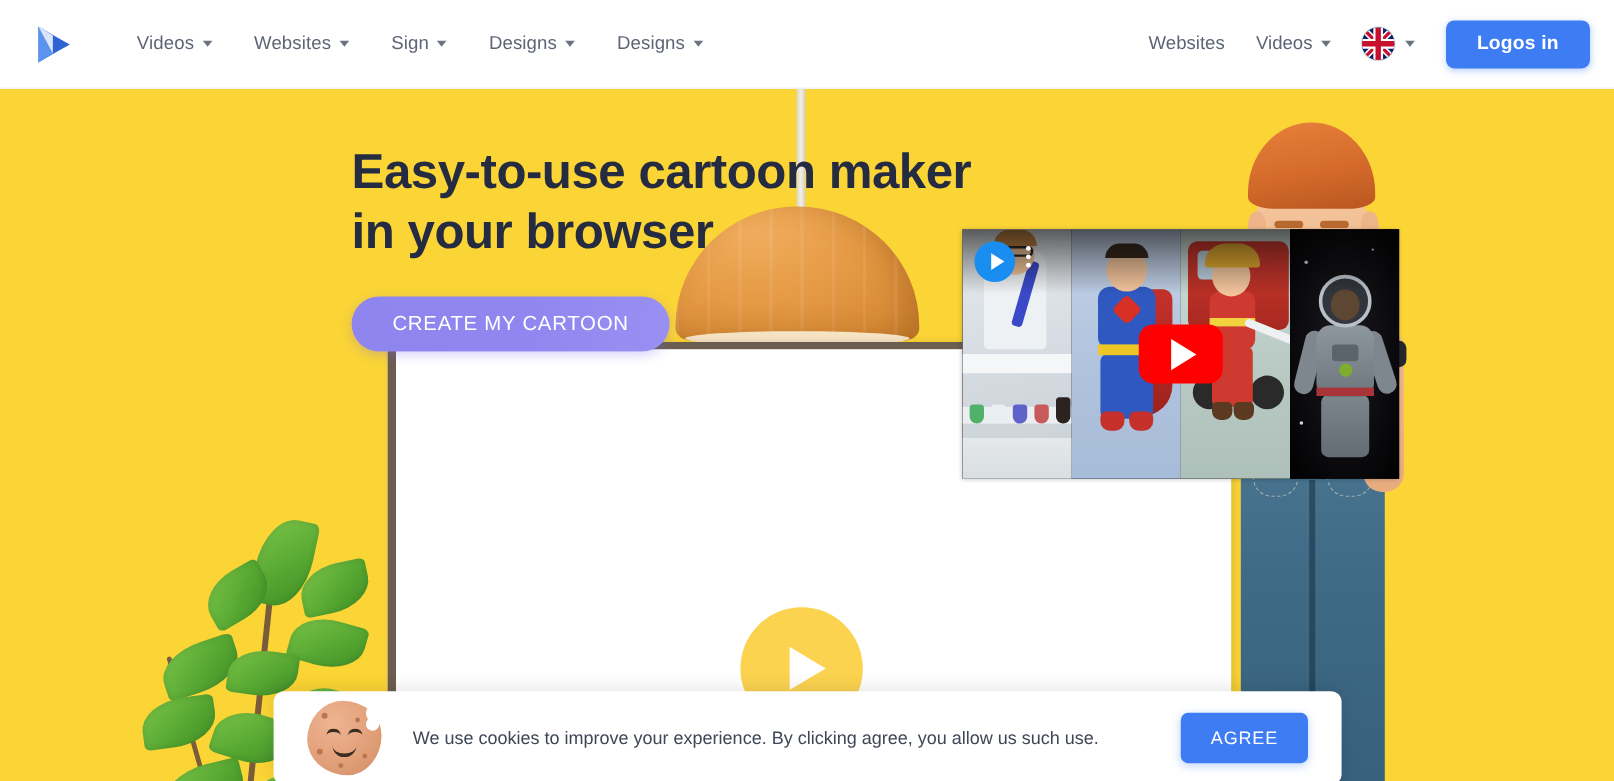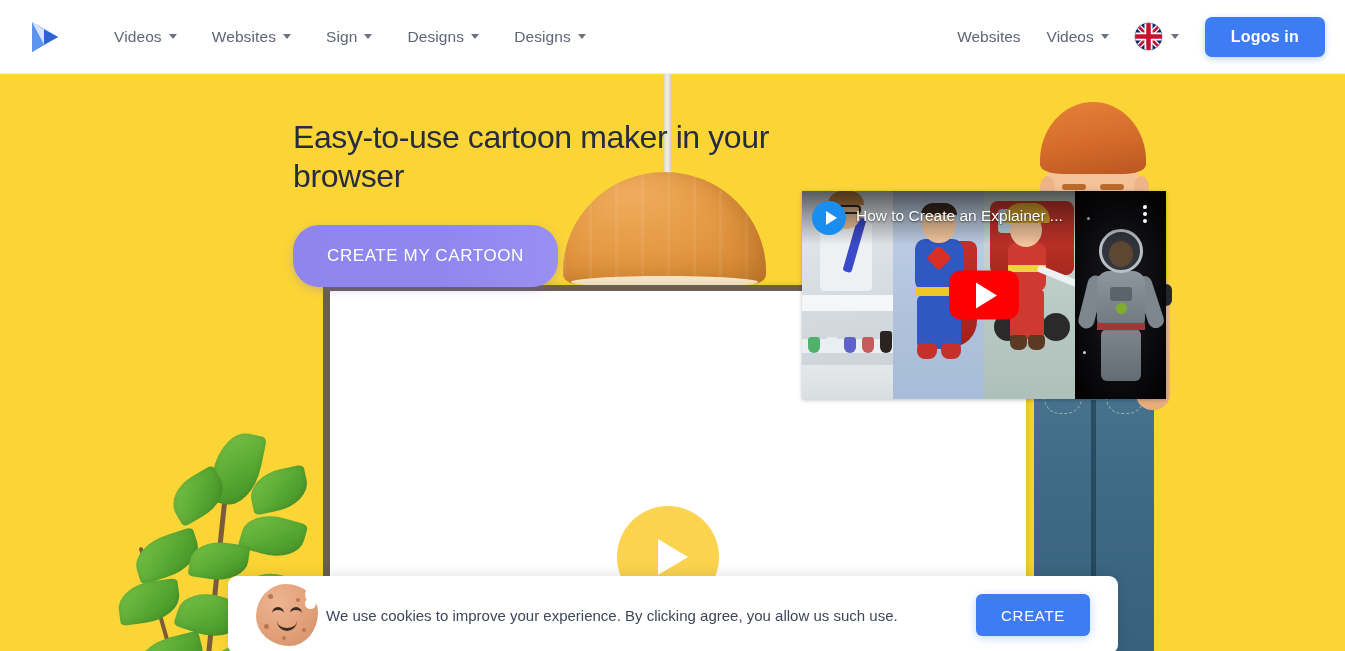--- a/index.html
+++ b/index.html
@@ -105,31 +105,31 @@
   .lamp-ribs{
     position:absolute; inset:0; border-radius:inherit; overflow:hidden;
     background:
       repeating-linear-gradient(90deg, rgba(255,255,255,.10) 0 3px, rgba(0,0,0,0) 3px 26px);
     opacity:.65;
   }
 
   
   .hero-copy { position: absolute; left: 293px; top: 44px; width: 520px; z-index: 12; }
   .hero-title {
-    font-size: 32px; line-height: 1.22; font-weight: normal;
+    font-size: 41px; line-height: 1.22; font-weight: bold;
     color: #252c41; letter-spacing: -.4px;
   }
   .hero-sub {
     margin-top: 20px; font-size: 15.5px; line-height: 1.58;
     color: #4b5264; max-width: 404px;
   }
   .cta {
     margin-top: 29px;
     display: inline-flex; align-items: center; justify-content: center;
-    height: 62px; padding: 0 34px;
+    height: 46px; padding: 0 34px;
     background: linear-gradient(100deg,#8e85ef 0%,#8f86f0 55%,#9a90f2 100%);
     color: #ffffff; font-size: 17px; letter-spacing: .6px;
     border: none; border-radius: 26px; cursor: pointer;
     box-shadow: 0 3px 10px rgba(120,105,230,.30);
   }
 
   
   .plant { position: absolute; left: 118px; top: 350px; width: 230px; height: 300px; z-index: 8; }
   .leaf { position: absolute; border-radius: 60% 10% 60% 10%;
           background: linear-gradient(140deg,#7ec64a 0%,#57a832 55%,#3f8c26 100%);
@@ -277,21 +277,21 @@
     position: absolute; inset: 0;
     background: radial-gradient(circle at 35% 30%, #eeb492 0%, #e2a079 55%, #cf8e68 100%);
     border-radius: 48% 52% 46% 54% / 52% 46% 54% 48%;
   }
   .cookie-bite { position:absolute; right:-4px; top:2px; width:17px; height:17px; background:#ffffff; border-radius:50%; }
   .cookie-bite2 { position:absolute; right:2px; top:14px; width:11px; height:11px; background:#ffffff; border-radius:50%; }
   .cookie-eye { position:absolute; top:23px; width:12px; height:10px; border-top:3px solid #3b2b22; border-radius:8px 8px 0 0; }
   .cookie-smile { position:absolute; left:21px; top:36px; width:20px; height:11px; border-bottom:3px solid #3b2b22; border-radius:0 0 12px 12px;}
   .chip { position:absolute; background:#b9774f; border-radius:50%; }
   .cookie-text {
-    margin-left: 8px; font-size: 15px; color: #3f4656; flex: 1 1 auto;
+    margin-left: 26px; font-size: 15px; color: #3f4656; flex: 1 1 auto;
   }
   .agree {
     margin-right: 28px; flex:0 0 auto;
     background: #3d7cf2; color: #fff;
     border: none; border-radius: 6px;
     height: 42px; padding: 0 25px;
     font-size: 15px; letter-spacing: .7px; cursor: pointer;
     box-shadow: 0 2px 8px rgba(61,124,242,.32);
   }
 </style>
@@ -477,21 +477,20 @@
         <div class="as-belt"></div>
         <div class="as-helm"></div>
         <div class="as-face"></div>
       </div>
     </div>
 
     <div class="yt-title-bar">
       <div class="yt-avatar">
         <div class="tri"></div>
       </div>
-      <div class="yt-title">How to Create an Explainer ...</div>
       <div class="yt-kebab">
         <span></span>
           <span></span>
           <span></span>
       </div>
     </div>
 
     <div class="yt-play">
       <div class="tri"></div>
     </div>
@@ -506,14 +505,14 @@
     <div class="chip" style="left:12px; top:10px; width:5px; height:5px;"></div>
     <div class="chip" style="left:40px; top:14px; width:4px; height:4px;"></div>
     <div class="chip" style="left:8px;  top:40px; width:5px; height:5px;"></div>
     <div class="chip" style="left:46px; top:44px; width:4px; height:4px;"></div>
     <div class="chip" style="left:26px; top:52px; width:4px; height:4px;"></div>
     <div class="cookie-eye" style="left:16px;"></div>
     <div class="cookie-eye" style="left:34px;"></div>
     <div class="cookie-smile"></div>
   </div>
   <div class="cookie-text">We use cookies to improve your experience. By clicking agree, you allow us such use.</div>
-  <button class="agree">CREATE</button>
+  <button class="agree">AGREE</button>
 </div>
 
 </body></html>

